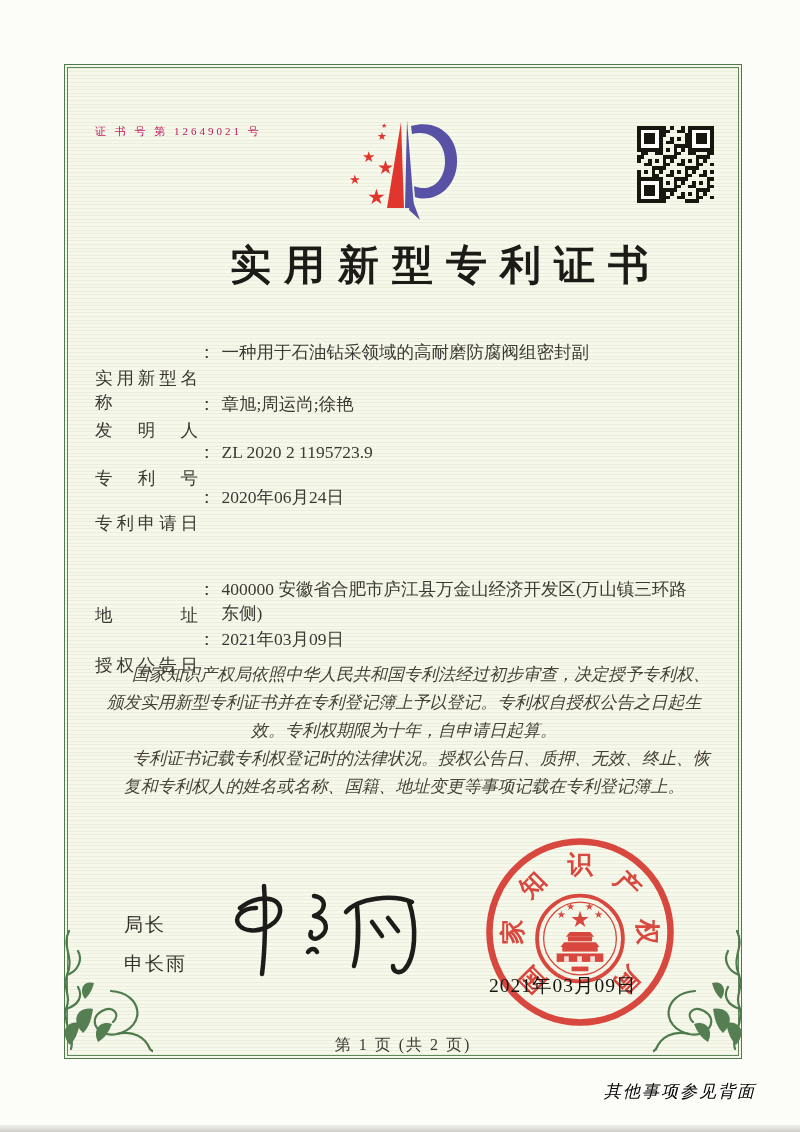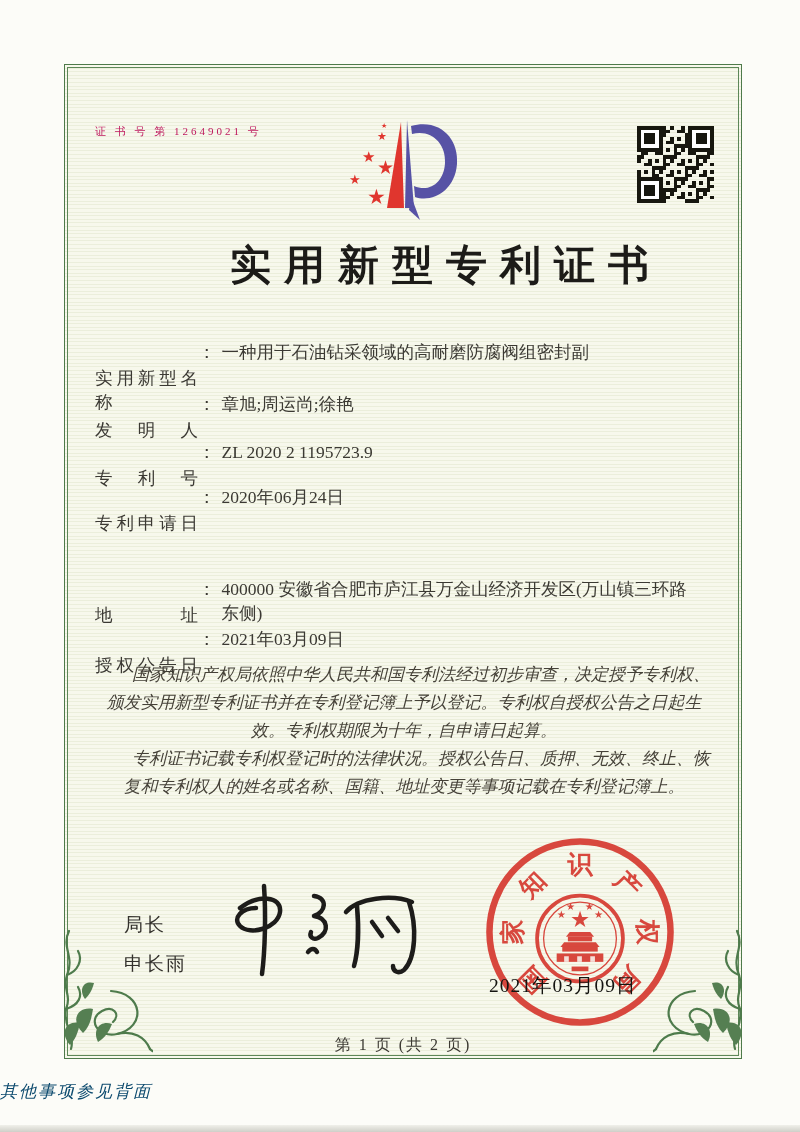--- a/index.html
+++ b/index.html
@@ -46,22 +46,22 @@
   .officer div{ margin-bottom:13px; letter-spacing:2px; }
   .signature{ position:absolute; left:212px; top:874px; width:215px; height:115px; }
   .seal{ position:absolute; left:482px; top:834px; width:196px; height:196px; opacity:.9; }
   .seal-date{ position:absolute; left:489px; top:972px; width:170px; font-size:19.5px;
     color:#141410; letter-spacing:1px; z-index:5; }
   .flourish{ position:absolute; width:100px; height:130px; }
   .flourish.fl-left{ left:53px; top:929px; }
   .flourish.fl-right{ left:653px; top:929px; transform:scaleX(-1); }
   .footer-page{ position:absolute; left:64px; top:1035px; width:678px; text-align:center;
     font-size:16px; color:#3c3a33; letter-spacing:2px; }
-  .back-note{ position:absolute; left:0; top:1080px; width:756px; text-align:left;
-    font-size:17px; font-style:italic; color:#0c4a6e; letter-spacing:2px;
+  .back-note{ position:absolute; left:0; top:1080px; width:756px; text-align:right;
+    font-size:17px; font-style:italic; color:#000000; letter-spacing:2px;
     font-family:"DejaVu Serif","Liberation Serif",serif; }
 </style>
 </head>
 <body>
 
 <div class="page">
 
   <div class="frame"></div>
 
   <div class="cert-no">证 书 号 第 12649021 号</div>

